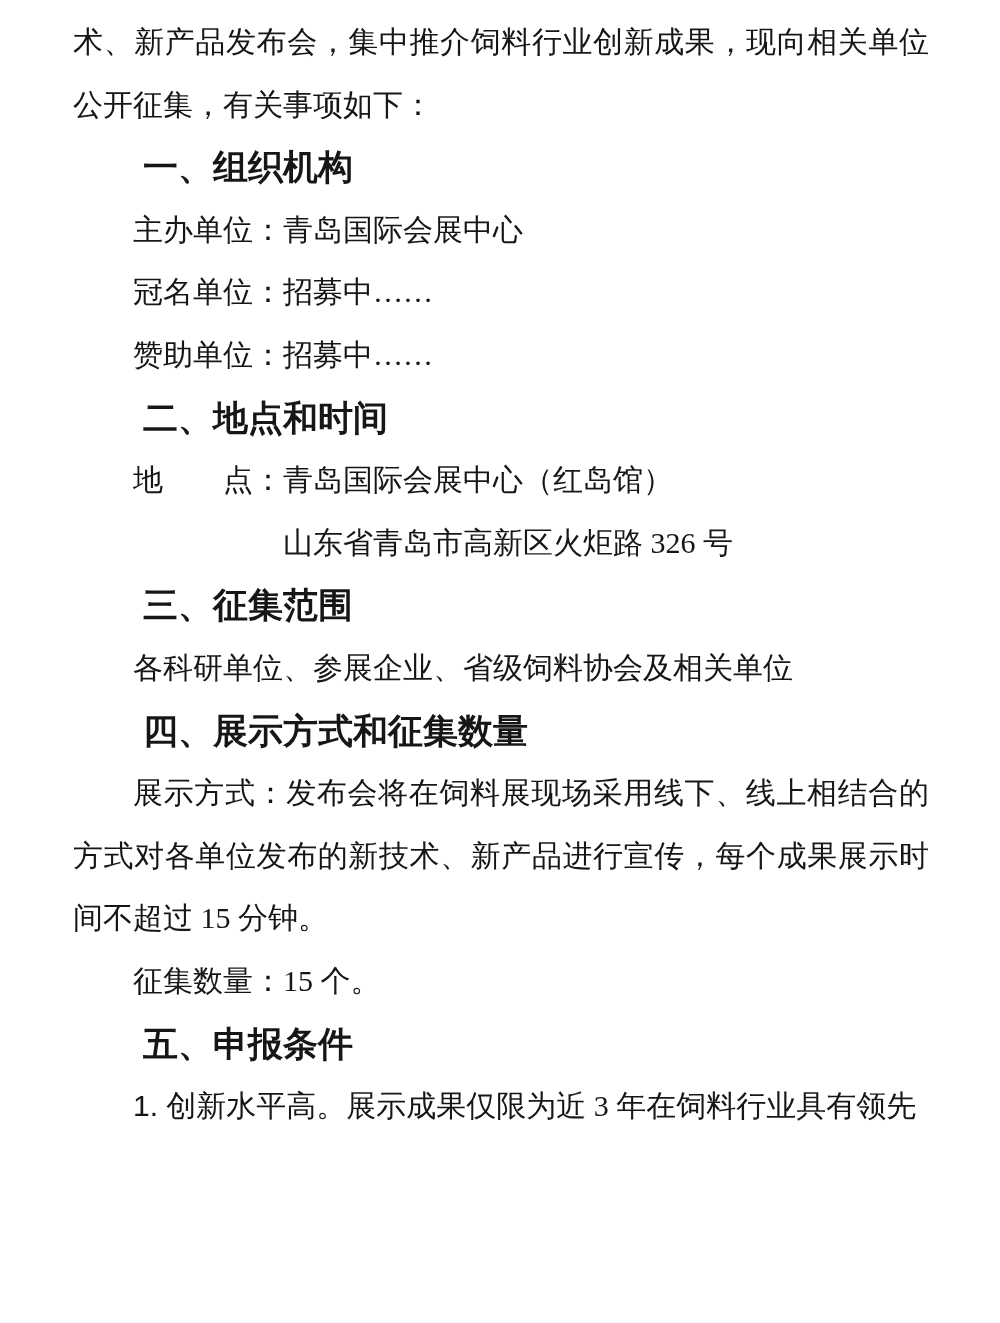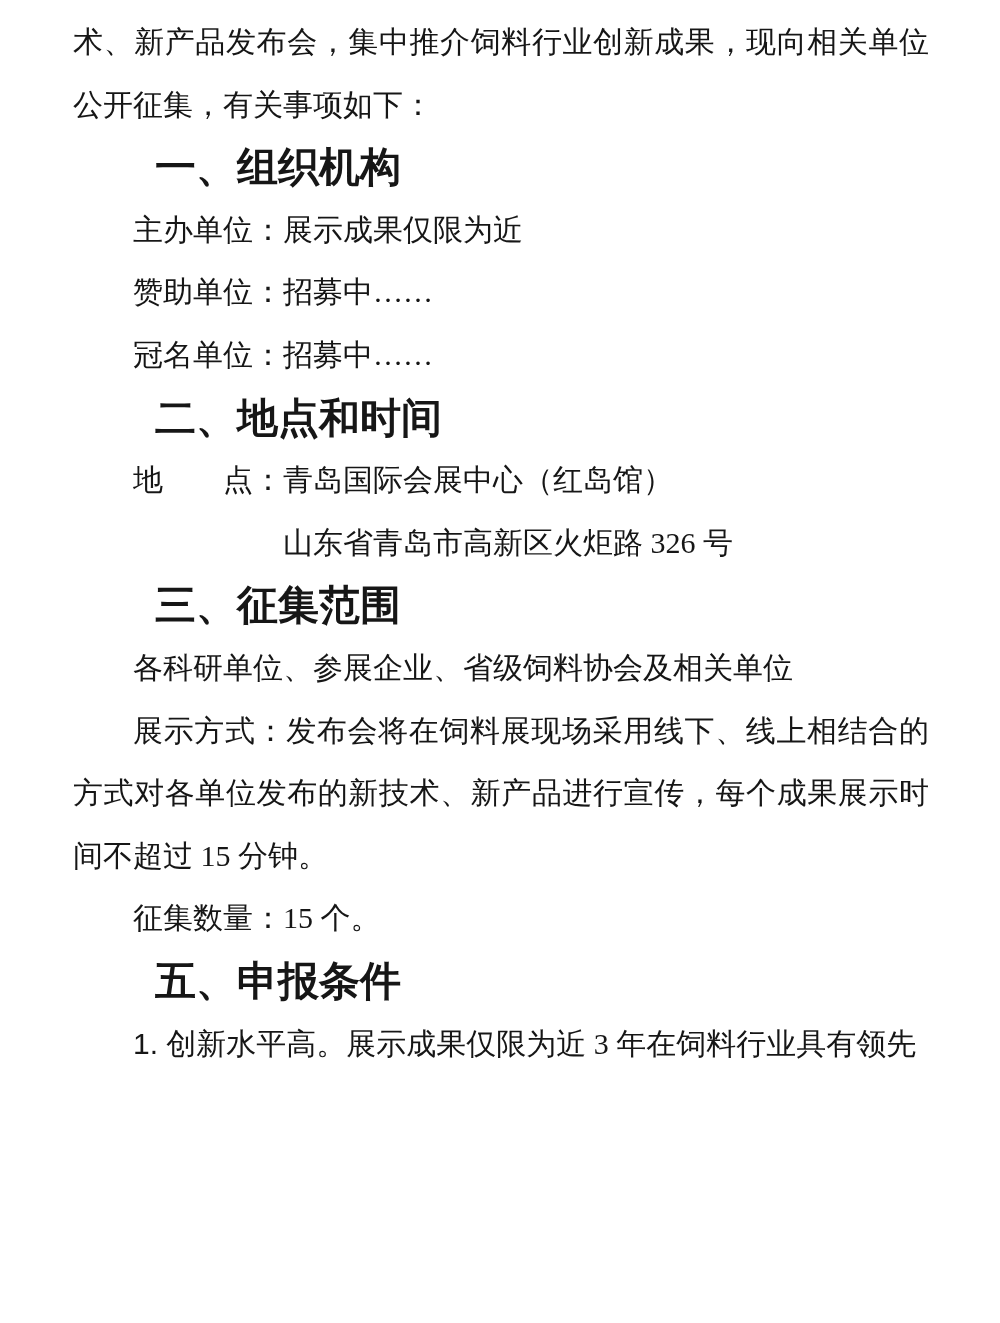--- a/index.html
+++ b/index.html
@@ -14,57 +14,58 @@
     padding: 11px 71px 0 73px;
     font-family: "Liberation Serif", "DejaVu Serif", serif;
     font-size: 30px;
     line-height: 62.6px;
     overflow: hidden;
   }
   .page p { margin: 0; text-align: justify; }
   .heading {
     font-family: "Liberation Sans", "DejaVu Sans", sans-serif;
     font-weight: 700;
-    font-size: 41px;
+    font-size: 35px;
     text-indent: 2em;
     text-align: center;
   }
   .indent { text-indent: 2em; }
   .addr { text-indent: 7em; text-align: right; }
   .lbl {
     font-family: "Liberation Sans", "DejaVu Sans", sans-serif;
     font-weight: 400;
   }
 </style>
 </head>
 <body>
 
 <div class="page">
 
   <p>术、新产品发布会，集中推介饲料行业创新成果，现向相关单位公开征集，有关事项如下：</p>
 
   <p class="heading">一、组织机构</p>
 
-  <p class="indent"><span class="lbl">主办单位：</span><span>展示成果仅限为近</span></p>
+  <p class="indent"><span class="lbl">主办单位：</span><span>青岛国际会展中心</span></p>
+
+  <p class="indent"><span class="lbl">冠名单位：</span><span>招募中……</span></p>
 
   <p class="indent"><span class="lbl">赞助单位：</span><span>招募中……</span></p>
-
-  <p class="indent"><span class="lbl">冠名单位：</span><span>招募中……</span></p>
 
   <p class="heading">二、地点和时间</p>
 
   <p class="indent"><span class="lbl">地　　点：</span><span>青岛国际会展中心（红岛馆）</span></p>
 
   <p class="addr">山东省青岛市高新区火炬路 326 号</p>
 
 
   <p class="heading">三、征集范围</p>
 
   <p class="indent">各科研单位、参展企业、省级饲料协会及相关单位</p>
 
+  <p class="heading">四、展示方式和征集数量</p>
 
   <p class="indent"><span class="lbl">展示方式：</span><span>发布会将在饲料展现场采用线下、线上相结合的方式对各单位发布的新技术、新产品进行宣传，每个成果展示时间不超过 15 分钟。</span></p>
 
   <p class="indent"><span class="lbl">征集数量：</span><span>15 个。</span></p>
 
   <p class="heading">五、申报条件</p>
 
 
   <p class="indent"><span class="lbl">1. 创新水平高。</span><span>展示成果仅限为近 3 年在饲料行业具有领先</span></p>
 

